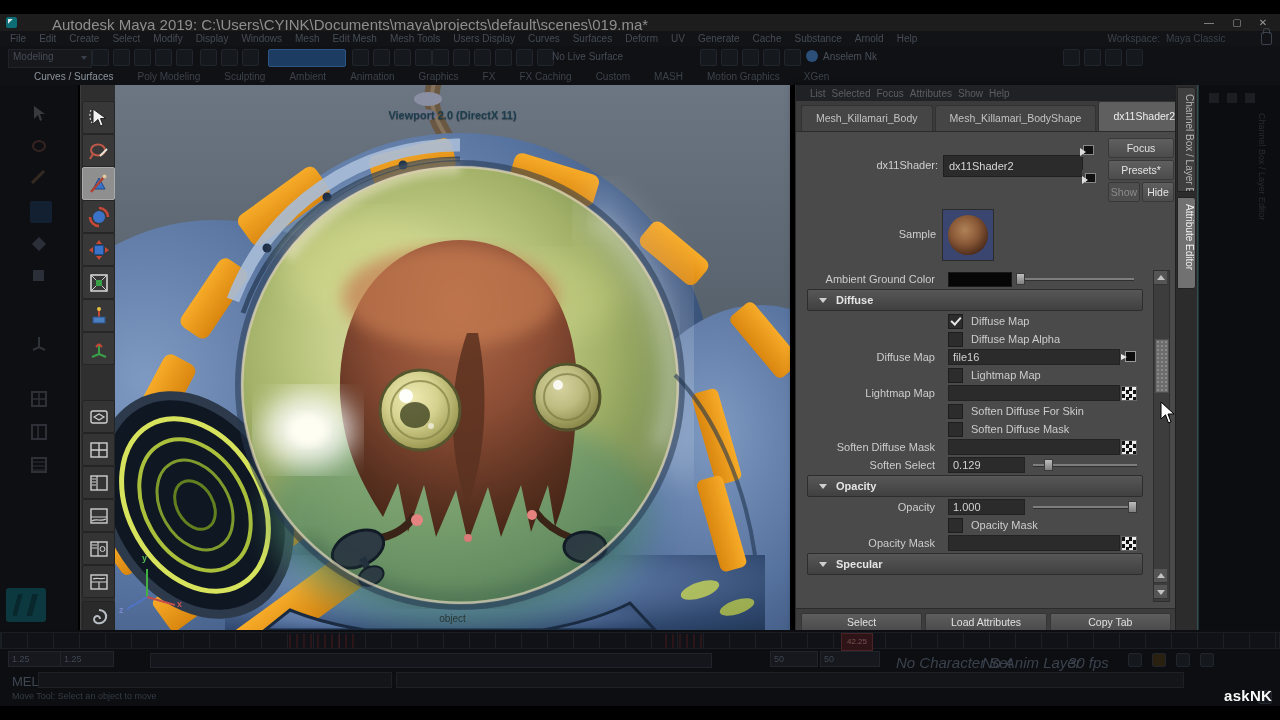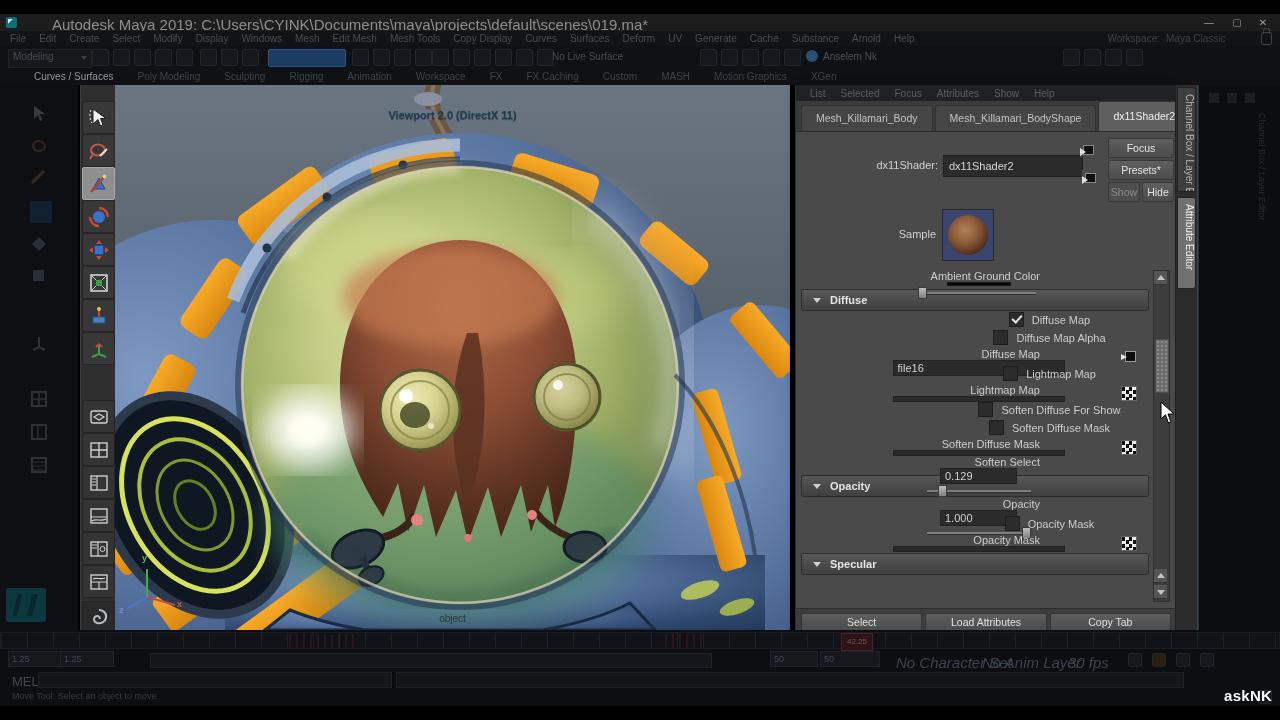--- a/index.html
+++ b/index.html
@@ -58,21 +58,21 @@
   
   #viewport{left:115px;top:85px;width:675px;height:545px;background:#55606b;}
   #viewport svg{display:block;}
   #vp-label{left:0;top:24px;width:675px;text-align:center;font-size:11px;font-weight:bold;
             color:#1d3e4e;text-shadow:0 1px 1px rgba(0,0,0,.35);}
   #vp-cam{left:0;top:528px;width:675px;text-align:center;font-size:10px;color:#222c26;opacity:.85;}
   .axis-label{font-size:9px;font-weight:bold;}
 
   
   #ae{left:795px;top:85px;width:380px;height:548px;background:#4a4a4a;border-left:1px solid #2a2a2a;box-shadow:-2px 0 6px rgba(0,0,0,.5);}
-  #ae-menu{position:absolute;left:0;top:0;width:380px;height:16px;background:#202124;display:flex;gap:15px;align-items:center;padding-left:14px;box-sizing:border-box;}
+  #ae-menu{position:absolute;left:0;top:0;width:380px;height:16px;background:#202124;display:flex;gap:6px;align-items:center;padding-left:14px;box-sizing:border-box;}
   #ae-menu span{font-size:10px;color:#5b5e63;}
   #ae-tabs{position:absolute;left:0;top:16px;width:380px;height:31px;background:#3b3b3b;border-bottom:1px solid #2c2c2c;display:flex;align-items:flex-end;padding-left:5px;box-sizing:border-box;}
   .ae-tab{height:25px;line-height:25px;padding:0 14px;font-size:10.5px;color:#c3c3c3;background:#454545;
           border:1px solid #323232;border-bottom:none;border-radius:3px 3px 0 0;margin-right:2px;white-space:nowrap;}
   .ae-tab.active{background:#5f5f5f;color:#eee;height:29px;line-height:29px;}
 
   #ae-head{position:absolute;left:0;top:47px;width:380px;height:73px;}
   #shader-label{position:absolute;left:20px;top:27px;width:122px;text-align:right;font-size:11px;color:#cfcfcf;}
   #shader-field{position:absolute;left:147px;top:23px;width:128px;height:18px;background:#2b2b2b;border:1px solid #1f1f1f;
                 color:#d6d6d6;font-size:11px;padding:1px 5px;line-height:18px;}
@@ -84,36 +84,36 @@
   .ae-btn.small{width:30px;}
   .ae-btn.disabled{color:#8b8b8b;background:#4e4e4e;}
 
   #sample-label{position:absolute;left:40px;top:143px;width:100px;text-align:right;font-size:11px;color:#cfcfcf;}
   #sample-swatch{position:absolute;left:146px;top:124px;width:50px;height:50px;background:#3a4570;border:1px solid #2a2a2a;}
   #sample-sphere{position:absolute;left:5px;top:5px;width:40px;height:40px;border-radius:50%;
      background:radial-gradient(circle at 42% 38%, #b08257 0%, #8a5a38 40%, #53301d 72%, #2c180e 100%);}
 
   
   #ae-rows{position:absolute;left:3px;top:185px;width:352px;height:335px;overflow:hidden;}
-  .ae-row{height:18px;display:flex;align-items:center;position:relative;flex-direction:column;}
+  .ae-row{height:18px;display:flex;align-items:center;position:relative;}
   .ae-label{width:142px;text-align:right;padding-right:6px;box-sizing:border-box;font-size:11px;color:#cccccc;white-space:nowrap;}
   .ae-field{margin-left:7px;height:14px;background:#2b2b2b;border:1px solid #222;color:#d2d2d2;font-size:11px;
             padding:0 4px;line-height:14px;}
   .w-wide{width:162px;} .w-num{width:67px;}
   .swatch{margin-left:7px;width:62px;height:13px;background:#060606;border:1px solid #191919;}
   .slider{position:relative;height:14px;}
   .slider .track{position:absolute;left:0;right:0;top:6px;height:2px;background:#7e7e7e;box-shadow:0 1px 0 #303030;}
   .slider .thumb{position:absolute;top:1px;width:9px;height:12px;background:linear-gradient(#bdbdbd,#808080);border:1px solid #3a3a3a;box-sizing:border-box;}
   .sl-color{margin-left:4px;width:118px;} .sl-num{margin-left:8px;width:104px;}
   .ae-check{margin-left:149px;display:flex;align-items:center;gap:8px;}
   .cb{width:13px;height:13px;background:#2c2c2c;border:1px solid #1d1d1d;position:relative;}
   .cb.checked::after{content:"";position:absolute;left:2px;top:2px;width:8px;height:4px;
       border-left:2px solid #e8e8e8;border-bottom:2px solid #e8e8e8;transform:rotate(-48deg);}
   .cb-label{font-size:11px;color:#cccccc;white-space:nowrap;}
-  .ae-header{height:20px;margin:1px 2px;background:linear-gradient(#575757,#404040);border:1px solid #2d2d2d;
+  .ae-header{height:20px;margin:1px 8px;background:linear-gradient(#575757,#404040);border:1px solid #2d2d2d;
              border-radius:2px;display:flex;align-items:center;}
   .ae-header .tri{margin:0 9px 0 11px;width:0;height:0;border-left:4px solid transparent;border-right:4px solid transparent;border-top:5px solid #cfcfcf;}
   .ae-header .htext{font-size:11px;font-weight:bold;color:#e4e4e4;}
   .btn-map{position:absolute;left:322px;top:2px;width:15px;height:13px;background:#4a4a4a;}
   .btn-map::after{content:"";position:absolute;right:0;top:1px;width:9px;height:9px;background:#0d0d0d;border:1px solid #999;}
   .btn-map::before{content:"";position:absolute;left:0;top:4px;border-top:3.5px solid transparent;border-bottom:3.5px solid transparent;border-left:6px solid #e8e8e8;z-index:2;}
   .btn-checker{position:absolute;left:322px;top:2px;width:14px;height:13px;border:1px solid #666;
       background:repeating-conic-gradient(#ececec 0% 25%, #121212 0% 50%);background-size:7px 7px;}
 
   
@@ -184,21 +184,21 @@
       <span>File</span>
       <span>Edit</span>
       <span>Create</span>
       <span>Select</span>
       <span>Modify</span>
       <span>Display</span>
       <span>Windows</span>
       <span>Mesh</span>
       <span>Edit Mesh</span>
       <span>Mesh Tools</span>
-      <span>Copy Display</span>
+      <span>Users Display</span>
       <span>Curves</span>
       <span>Surfaces</span>
       <span>Deform</span>
       <span>UV</span>
       <span>Generate</span>
       <span>Cache</span>
       <span>Substance</span>
       <span>Arnold</span>
       <span>Help</span>
     </div>
@@ -253,23 +253,23 @@
         <span class="dico"></span>
         <span class="dico"></span>
     </div>
   </div>
 
   <div class="abs" id="shelf-burger"></div>
   <div class="abs" id="shelf">
       <span>Curves / Surfaces</span>
       <span>Poly Modeling</span>
       <span>Sculpting</span>
-      <span>Rigging</span>
+      <span>Ambient</span>
       <span>Animation</span>
-      <span>Workspace</span>
+      <span>Graphics</span>
       <span>FX</span>
       <span>FX Caching</span>
       <span>Custom</span>
       <span>MASH</span>
       <span>Motion Graphics</span>
       <span>XGen</span>
     </div>
 
   <div class="abs" id="dim-left">
     <div class="dimglyph" style="top:20px;"><svg width="18" height="18">
@@ -627,21 +627,21 @@
           </div>
       </div>
       <div class="ae-row">
         <div class="ae-label">Lightmap Map</div>
         <div class="ae-field w-wide"></div>
         <div class="btn-checker"></div>
       </div>
       <div class="ae-row">
         <div class="ae-check">
             <div class="cb"></div>
-          <div class="cb-label">Soften Diffuse For Show</div>
+          <div class="cb-label">Soften Diffuse For Skin</div>
           </div>
       </div>
       <div class="ae-row">
         <div class="ae-check">
             <div class="cb"></div>
           <div class="cb-label">Soften Diffuse Mask</div>
           </div>
       </div>
       <div class="ae-row">
         <div class="ae-label">Soften Diffuse Mask</div>

